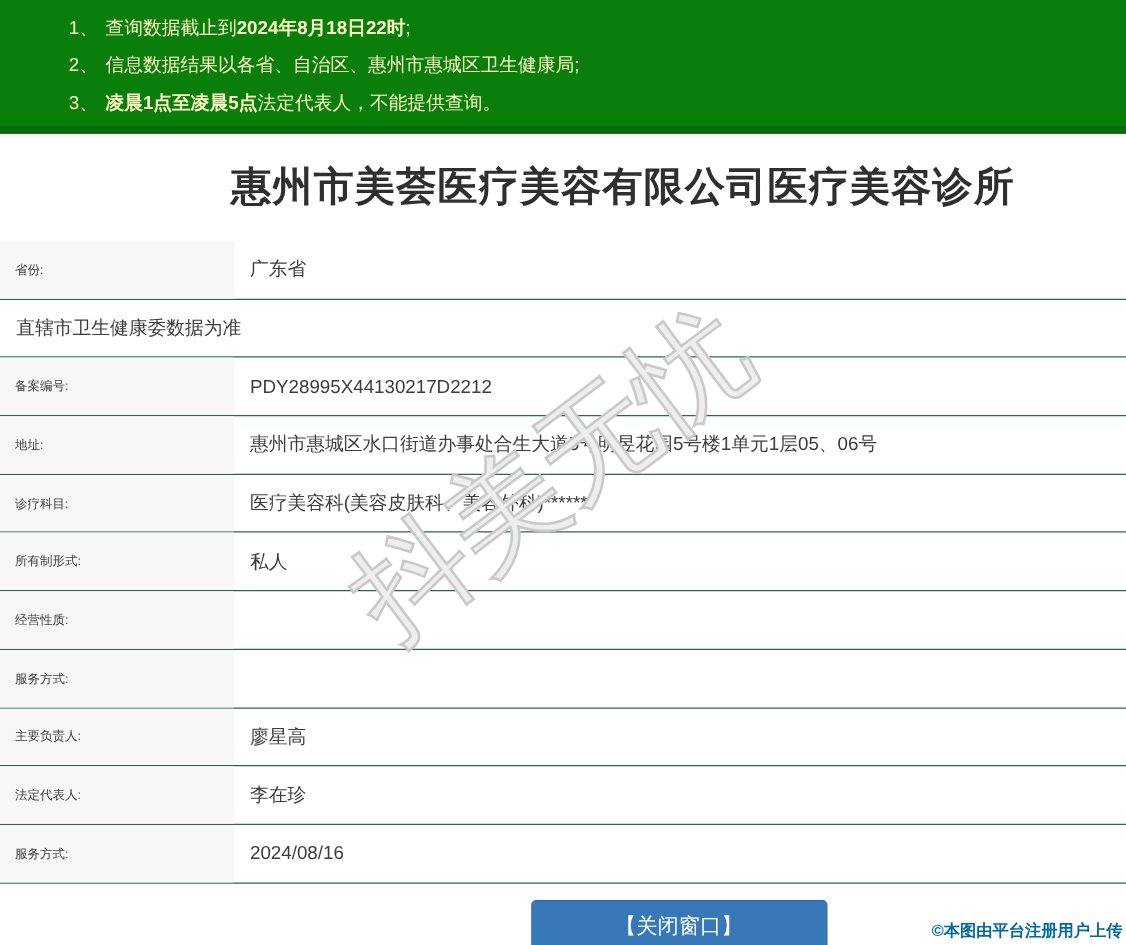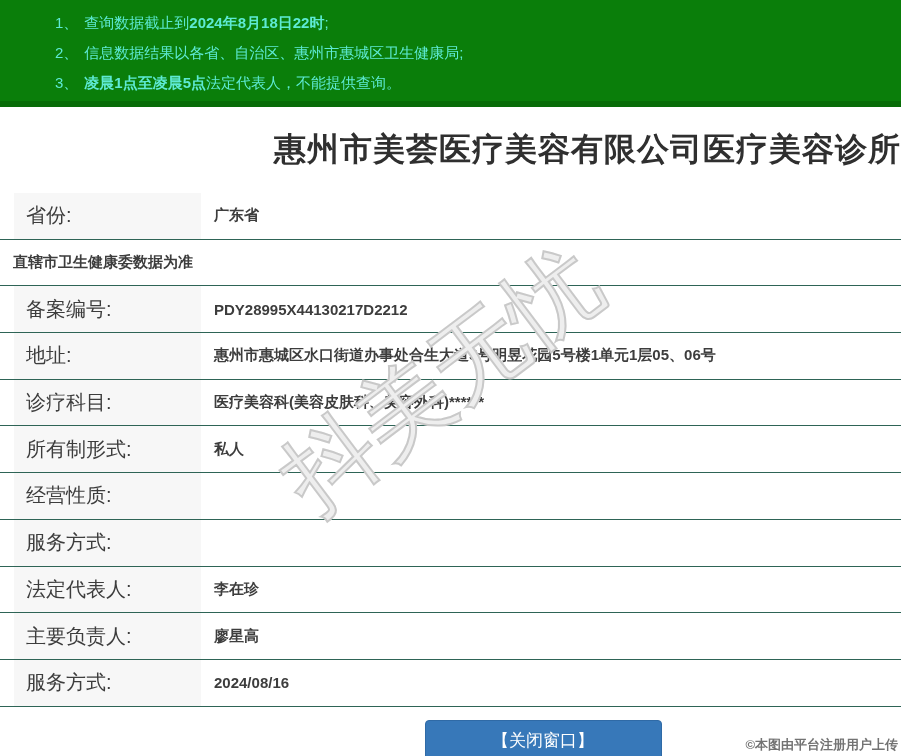--- a/index.html
+++ b/index.html
@@ -9,36 +9,36 @@
     background:#ffffff;
     position:relative;
     overflow:hidden;
   }
   
   .banner {
     height:107px;
     background:#0a7e0a;
     border-bottom:6px solid #086c08;
     padding:8px 10px 0 55px;
-    color:#5eead4;
+    color:#fef9c3;
   }
   .notice-line {
     font-size:15px;
     line-height:30px;
     white-space:nowrap;
   }
   .notice-line .num { margin-right:6px; }
   .notice-line b { font-weight:700; }
   
   .title-wrap {
     height:86px;
     margin-left:185px;
     display:flex;
     align-items:center;
-    justify-content:flex-end;
+    justify-content:flex-start;
   }
   .page-title {
     font-size:32px;
     font-weight:600;
     color:#2f2f2f;
     letter-spacing:1px;
     white-space:nowrap;
   }
   
   .info-table { width:100%; }
@@ -46,35 +46,33 @@
     display:flex;
     height:46.7px;
     border-bottom:1px solid #2e6456;
   }
   .row-label {
     width:187px;
     background:#f7f7f7;
     display:flex;
     align-items:center;
     padding-left:12px;
-    font-size:20px;
+    font-size:10px;
     color:#3d3d3d;
     flex-shrink:0;
-    margin-left:14px;
   }
   .row-value {
     flex:1;
     display:flex;
     align-items:center;
     padding-left:13px;
     font-size:15px;
     color:#3d3d3d;
     white-space:nowrap;
     overflow:hidden;
-    font-weight:bold;
   }
   
   .footer {
     margin-left:185px;
     text-align:center;
     padding-top:13px;
   }
   .close-btn {
     width:237px;
     height:42px;
@@ -104,21 +102,21 @@
     white-space:nowrap;
     pointer-events:none;
     z-index:50;
   }
   .wm-corner {
     position:absolute;
     right:3px;
     bottom:2px;
     font-size:13px;
     font-weight:700;
-    color:#737373;
+    color:#0369a1;
     text-shadow:-1px -1px 0 #fff, 1px -1px 0 #fff, -1px 1px 0 #fff, 1px 1px 0 #fff;
     z-index:60;
     white-space:nowrap;
     margin-left:36px;
   }
 </style>
 </head>
 <body>
 
 <div class="banner">
@@ -161,26 +159,26 @@
     <div class="row-label">所有制形式:</div>
     <div class="row-value">私人</div>
   </div>
   <div class="row">
     <div class="row-label">经营性质:</div>
   </div>
   <div class="row">
     <div class="row-label">服务方式:</div>
   </div>
   <div class="row">
+    <div class="row-label">主要负责人:</div>
+    <div class="row-value">廖星高</div>
+  </div>
+  <div class="row">
     <div class="row-label">法定代表人:</div>
     <div class="row-value">李在珍</div>
-  </div>
-  <div class="row">
-    <div class="row-label">主要负责人:</div>
-    <div class="row-value">廖星高</div>
   </div>
   <div class="row">
     <div class="row-label">服务方式:</div>
     <div class="row-value">2024/08/16</div>
   </div>
 </div>
 
 <div class="footer">
   <button class="close-btn">【关闭窗口】</button>
 </div>

